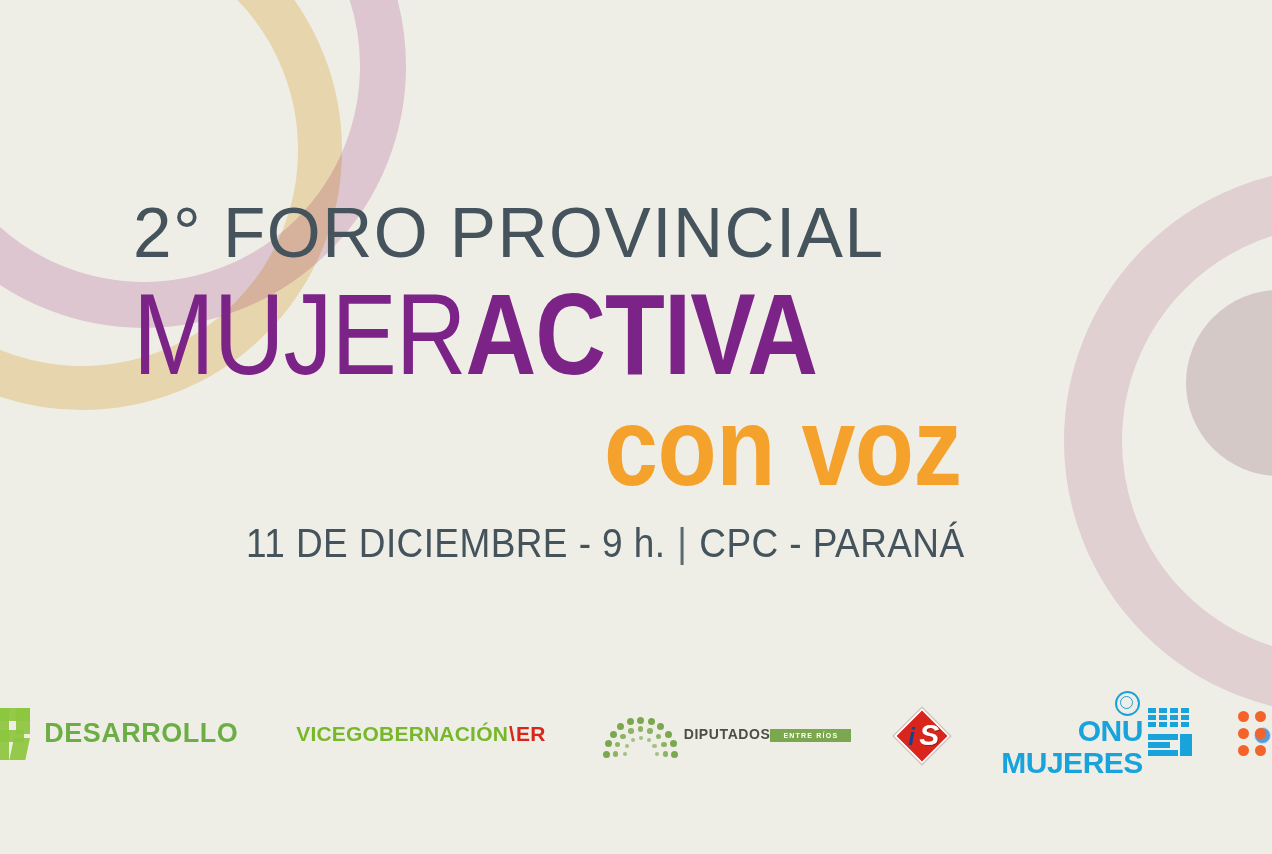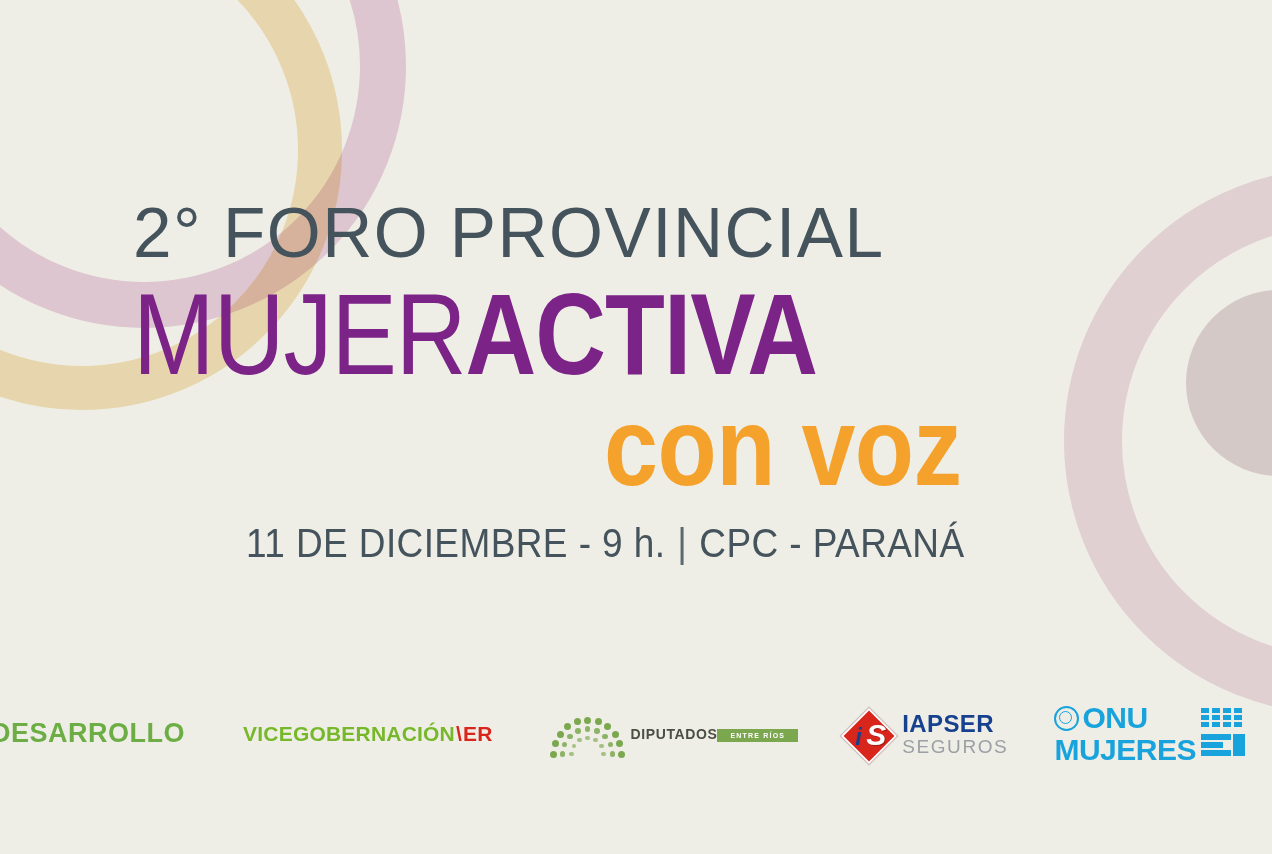--- a/index.html
+++ b/index.html
@@ -267,22 +267,23 @@
     letter-spacing: 1.6px;
     color: #9aa0a6;
     line-height: 1.05;
   }
 
   
   #logo-onu { margin-right: 44px; }
   #onu-left { margin-right: 5px; }
   #onu-row1 {
     display: flex;
-    align-items: center;
-    line-height: 1;
+    align-items: flex-end;
+    line-height: 1;
+    flex-direction: column;
   }
   #onu-emblem {
     width: 21px; height: 21px;
     border-radius: 50%;
     border: 2px solid #18a3dc;
     margin-right: 3px;
     position: relative;
     flex: none;
   }
   #onu-emblem::before {
@@ -441,24 +442,20 @@
       <div id="dip-name">DIPUTADOS</div>
       <div id="dip-sub">ENTRE RÍOS</div>
     </div>
 
     <div class="logo" id="logo-iapser">
       <div id="iap-mark">
         <div id="iap-diamond"></div>
         <div id="iap-i">i</div>
         <div id="iap-s">S</div>
       </div>
-      <div>
-        <div id="iap-name">IAPSER</div>
-        <div id="iap-sub">SEGUROS</div>
-      </div>
     </div>
 
     <div class="logo" id="logo-onu">
       <div id="onu-left">
         <div id="onu-row1">
           <span id="onu-emblem"></span>
           <span id="onu-word">ONU</span>
         </div>
         <div id="onu-row2">MUJERES</div>
       </div>

